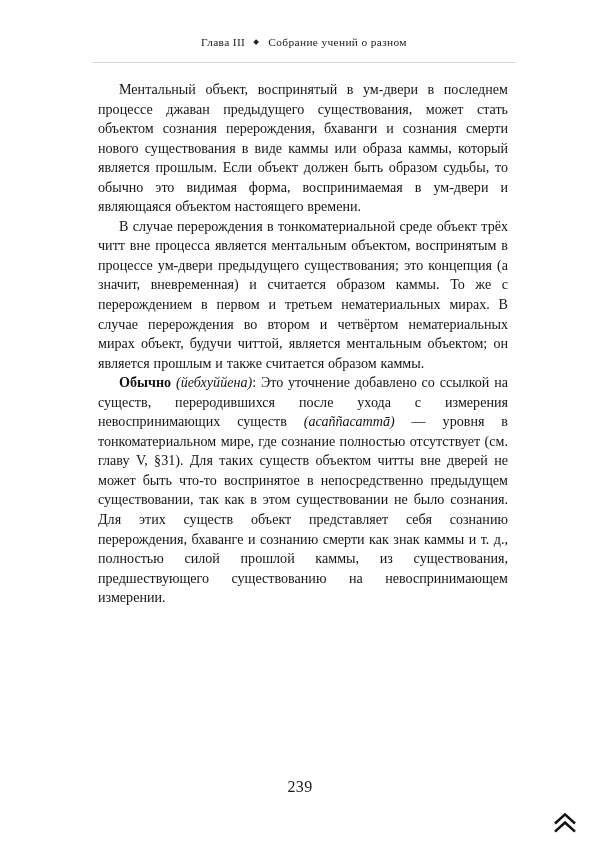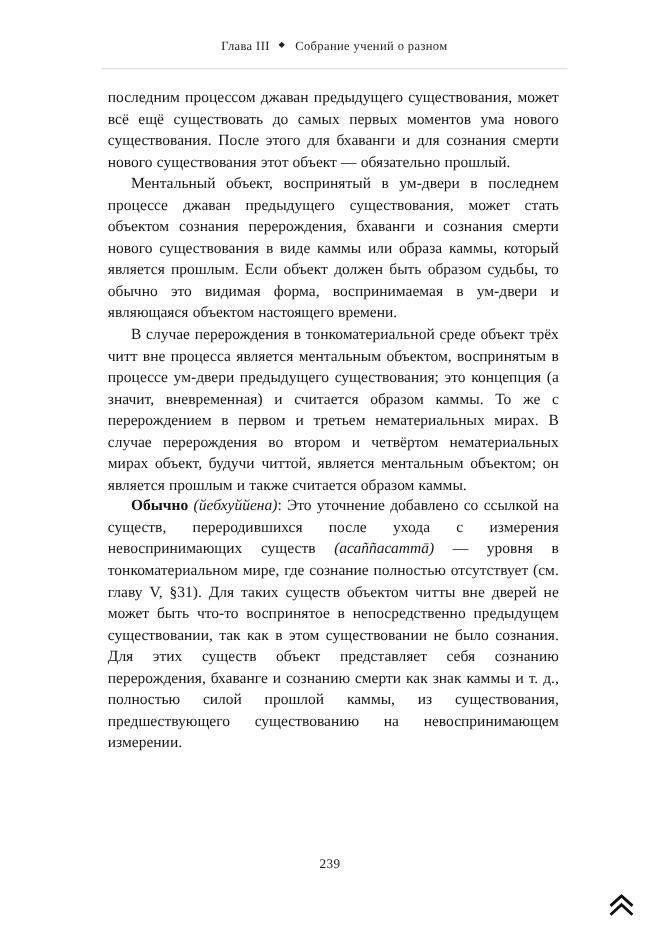--- a/index.html
+++ b/index.html
@@ -76,21 +76,21 @@
   .i { font-style: italic; margin-top: 24px; }
   .bi { font-weight: normal; font-style: italic; }
 
   
   .folio {
     position: absolute;
     top: 778px;
     left: 0;
     width: 600px;
     text-align: center;
-    font-size: 12px;
+    font-size: 16px;
     color: #1b1b1b;
     letter-spacing: 0.4px;
   }
 
   
   .scroll-top {
     position: absolute;
     right: 18px;
     bottom: 14px;
     width: 34px;
@@ -109,21 +109,20 @@
 <body>
 
 <div class="page">
 
   <div class="running-head">
     <span class="chapter-label">Глава III</span><span class="head-sep">◆</span><span class="head-title">Собрание учений о разном</span>
   </div>
   <div class="head-rule"></div>
 
   <div class="textblock">
-    <p class="para no-indent">последним процессом джаван предыдущего существования, может всё ещё существовать до самых первых моментов ума нового существования. После этого для бхаванги и для со­знания смерти нового существования этот объект — обяза­тельно прошлый.</p>
     <p class="para">Ментальный объект, воспринятый в ум-двери в послед­нем процессе джаван предыдущего существования, может стать объектом сознания перерождения, бхаванги и созна­ния смерти нового существования в виде каммы или обра­за каммы, который является прошлым. Если объект должен быть образом судьбы, то обычно это видимая форма, воспри­нимаемая в ум-двери и являющаяся объектом настоящего времени.</p>
     <p class="para">В случае перерождения в тонкоматериальной среде объ­ект трёх читт вне процесса является ментальным объектом, воспринятым в процессе ум-двери предыдущего существо­вания; это концепция (а значит, вневременная) и считается образом каммы. То же с перерождением в первом и третьем нематериальных мирах. В случае перерождения во втором и четвёртом нематериальных мирах объект, будучи читтой, является ментальным объектом; он является прошлым и так­же считается образом каммы.</p>
     <p class="para"><span class="b">Обычно</span> <span class="bi">(йебхуййена)</span>: Это уточнение добавлено со ссылкой на существ, переродившихся после ухода с изме­рения невоспринимающих существ <span class="i">(асаññасаттā)</span> — уровня в тонкоматериальном мире, где сознание полностью отсутствует (см. главу V, §31). Для таких существ объектом читты вне дверей не может быть что-то воспринятое в не­посредственно предыдущем существовании, так как в этом существовании не было сознания. Для этих существ объ­ект представляет себя сознанию перерождения, бхаванге и сознанию смерти как знак каммы и т. д., полностью силой прошлой каммы, из существования, предшествующего суще­ствованию на невоспринимающем измерении.</p>
   </div>
 
   <div class="folio">239</div>
 
   <button class="scroll-top">
     <span>
       <svg width="26" height="22" viewBox="0 0 26 22" aria-hidden="true">

